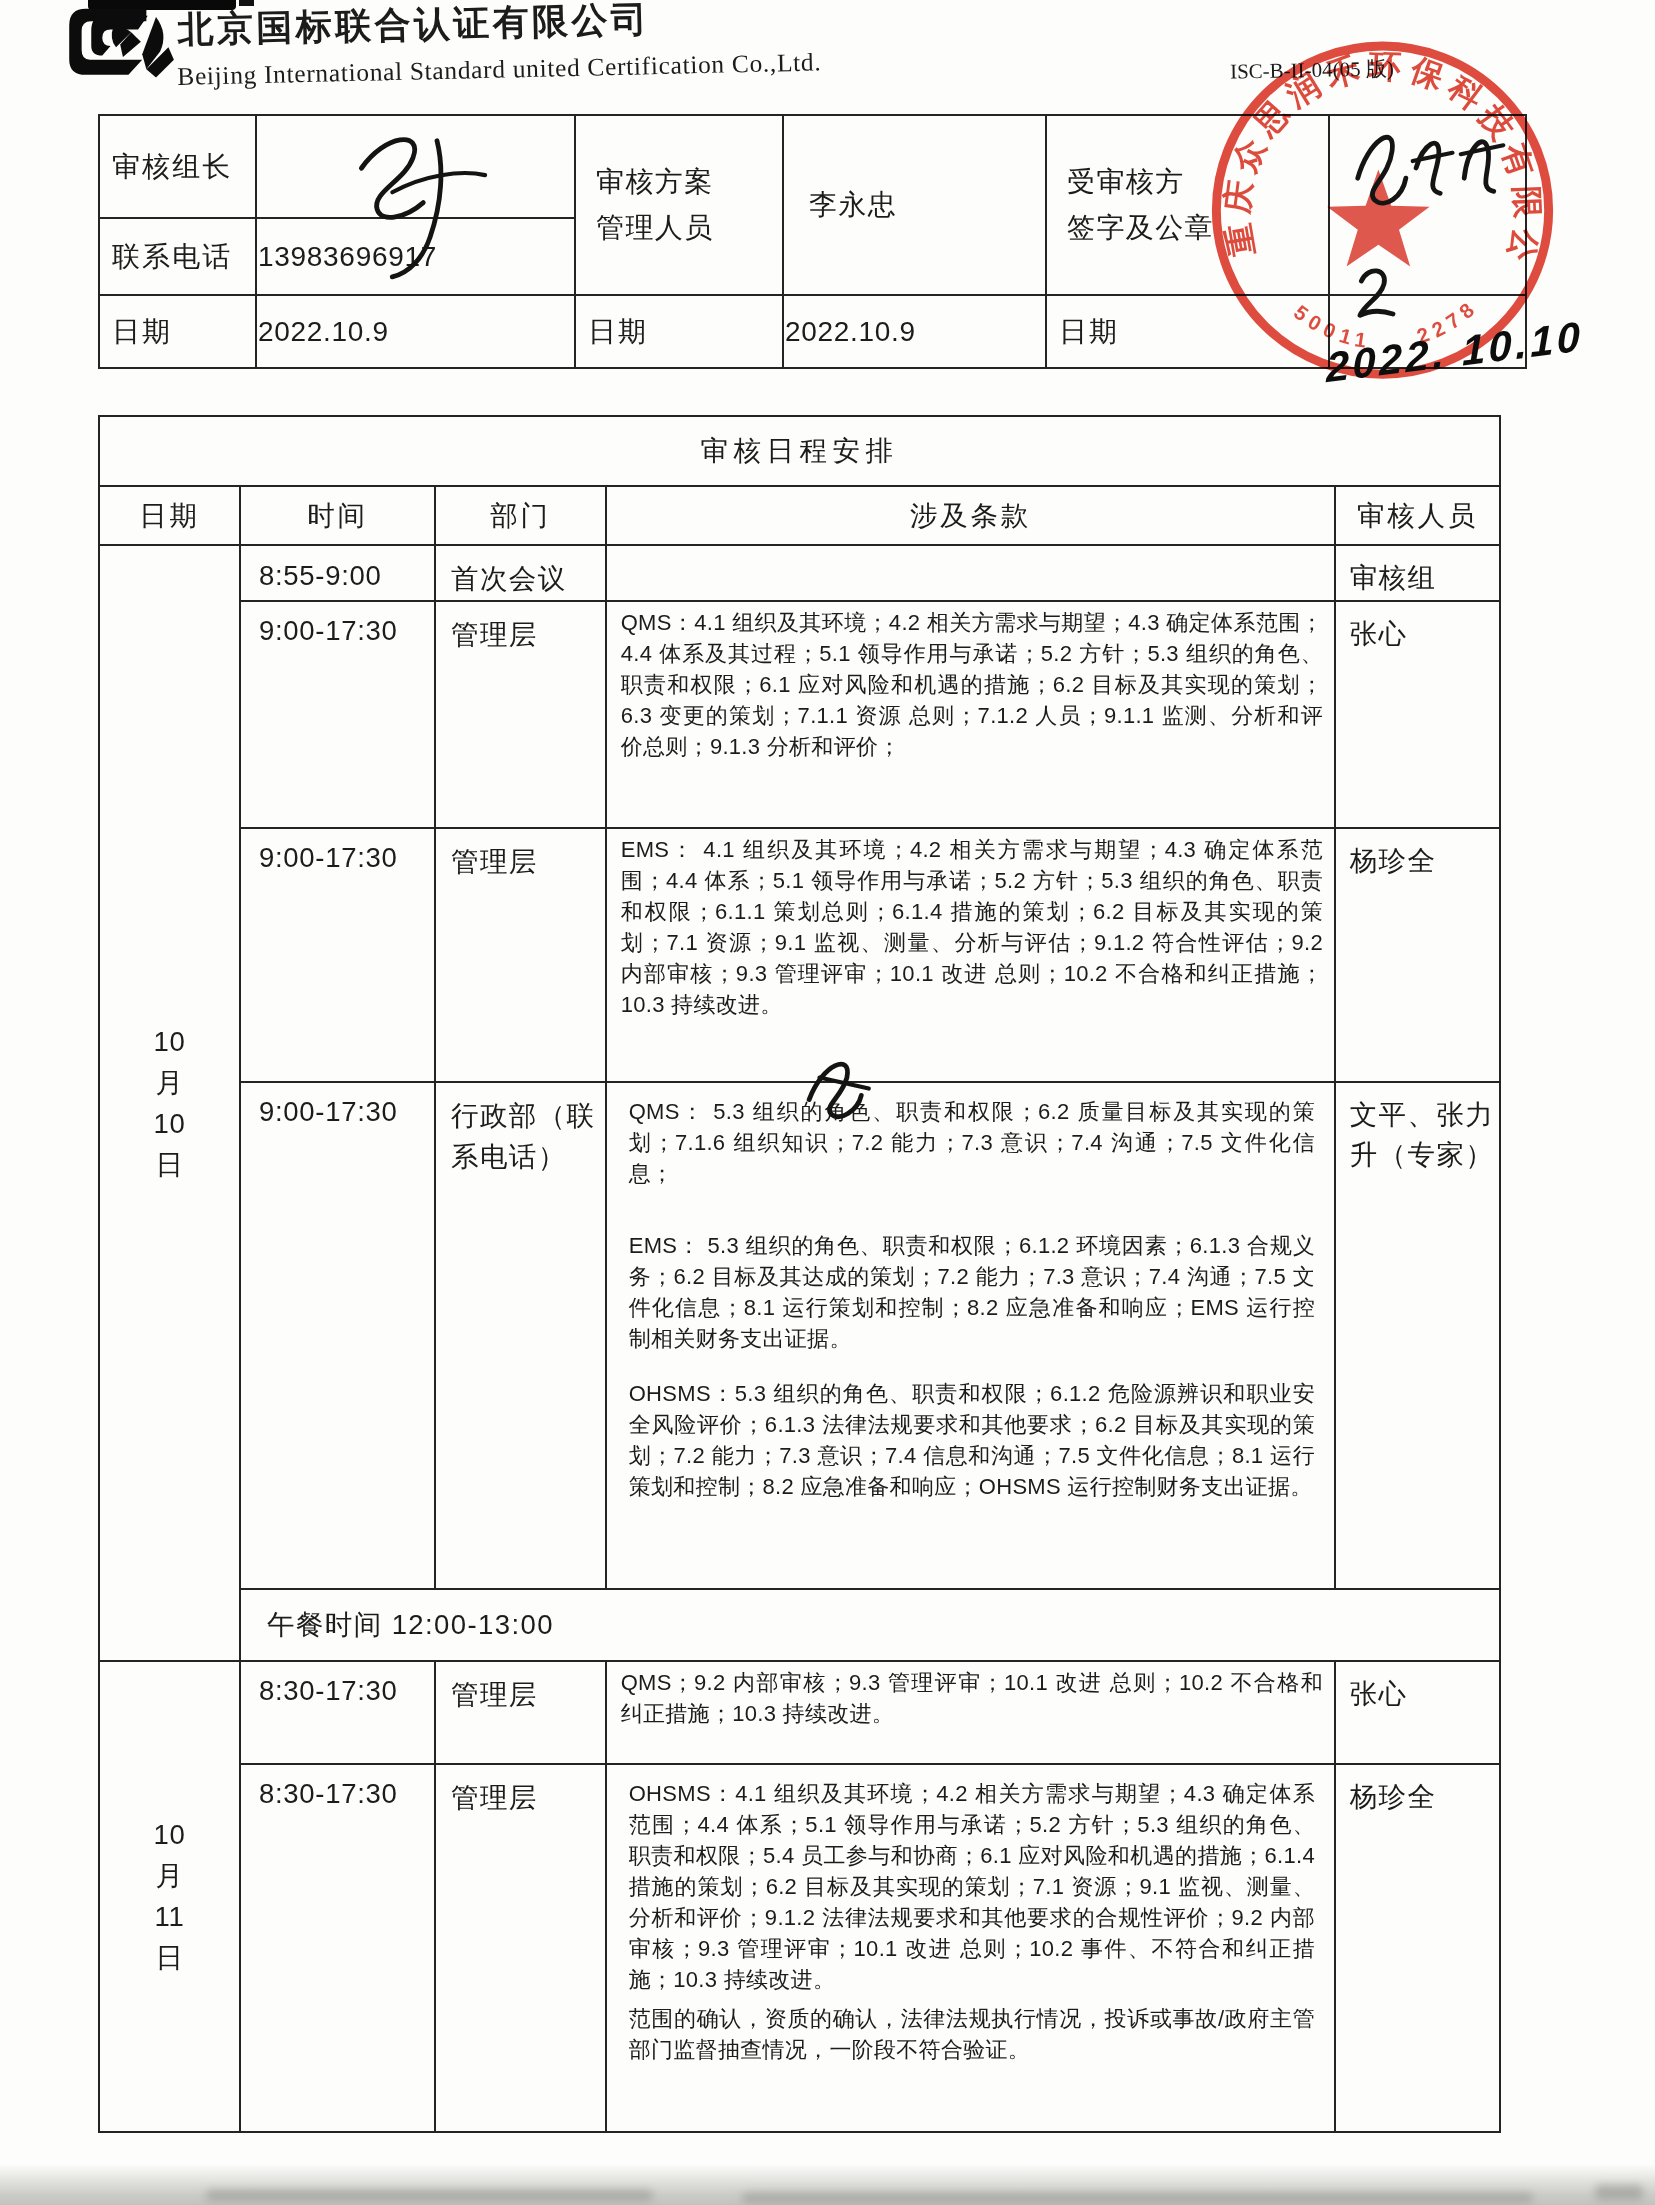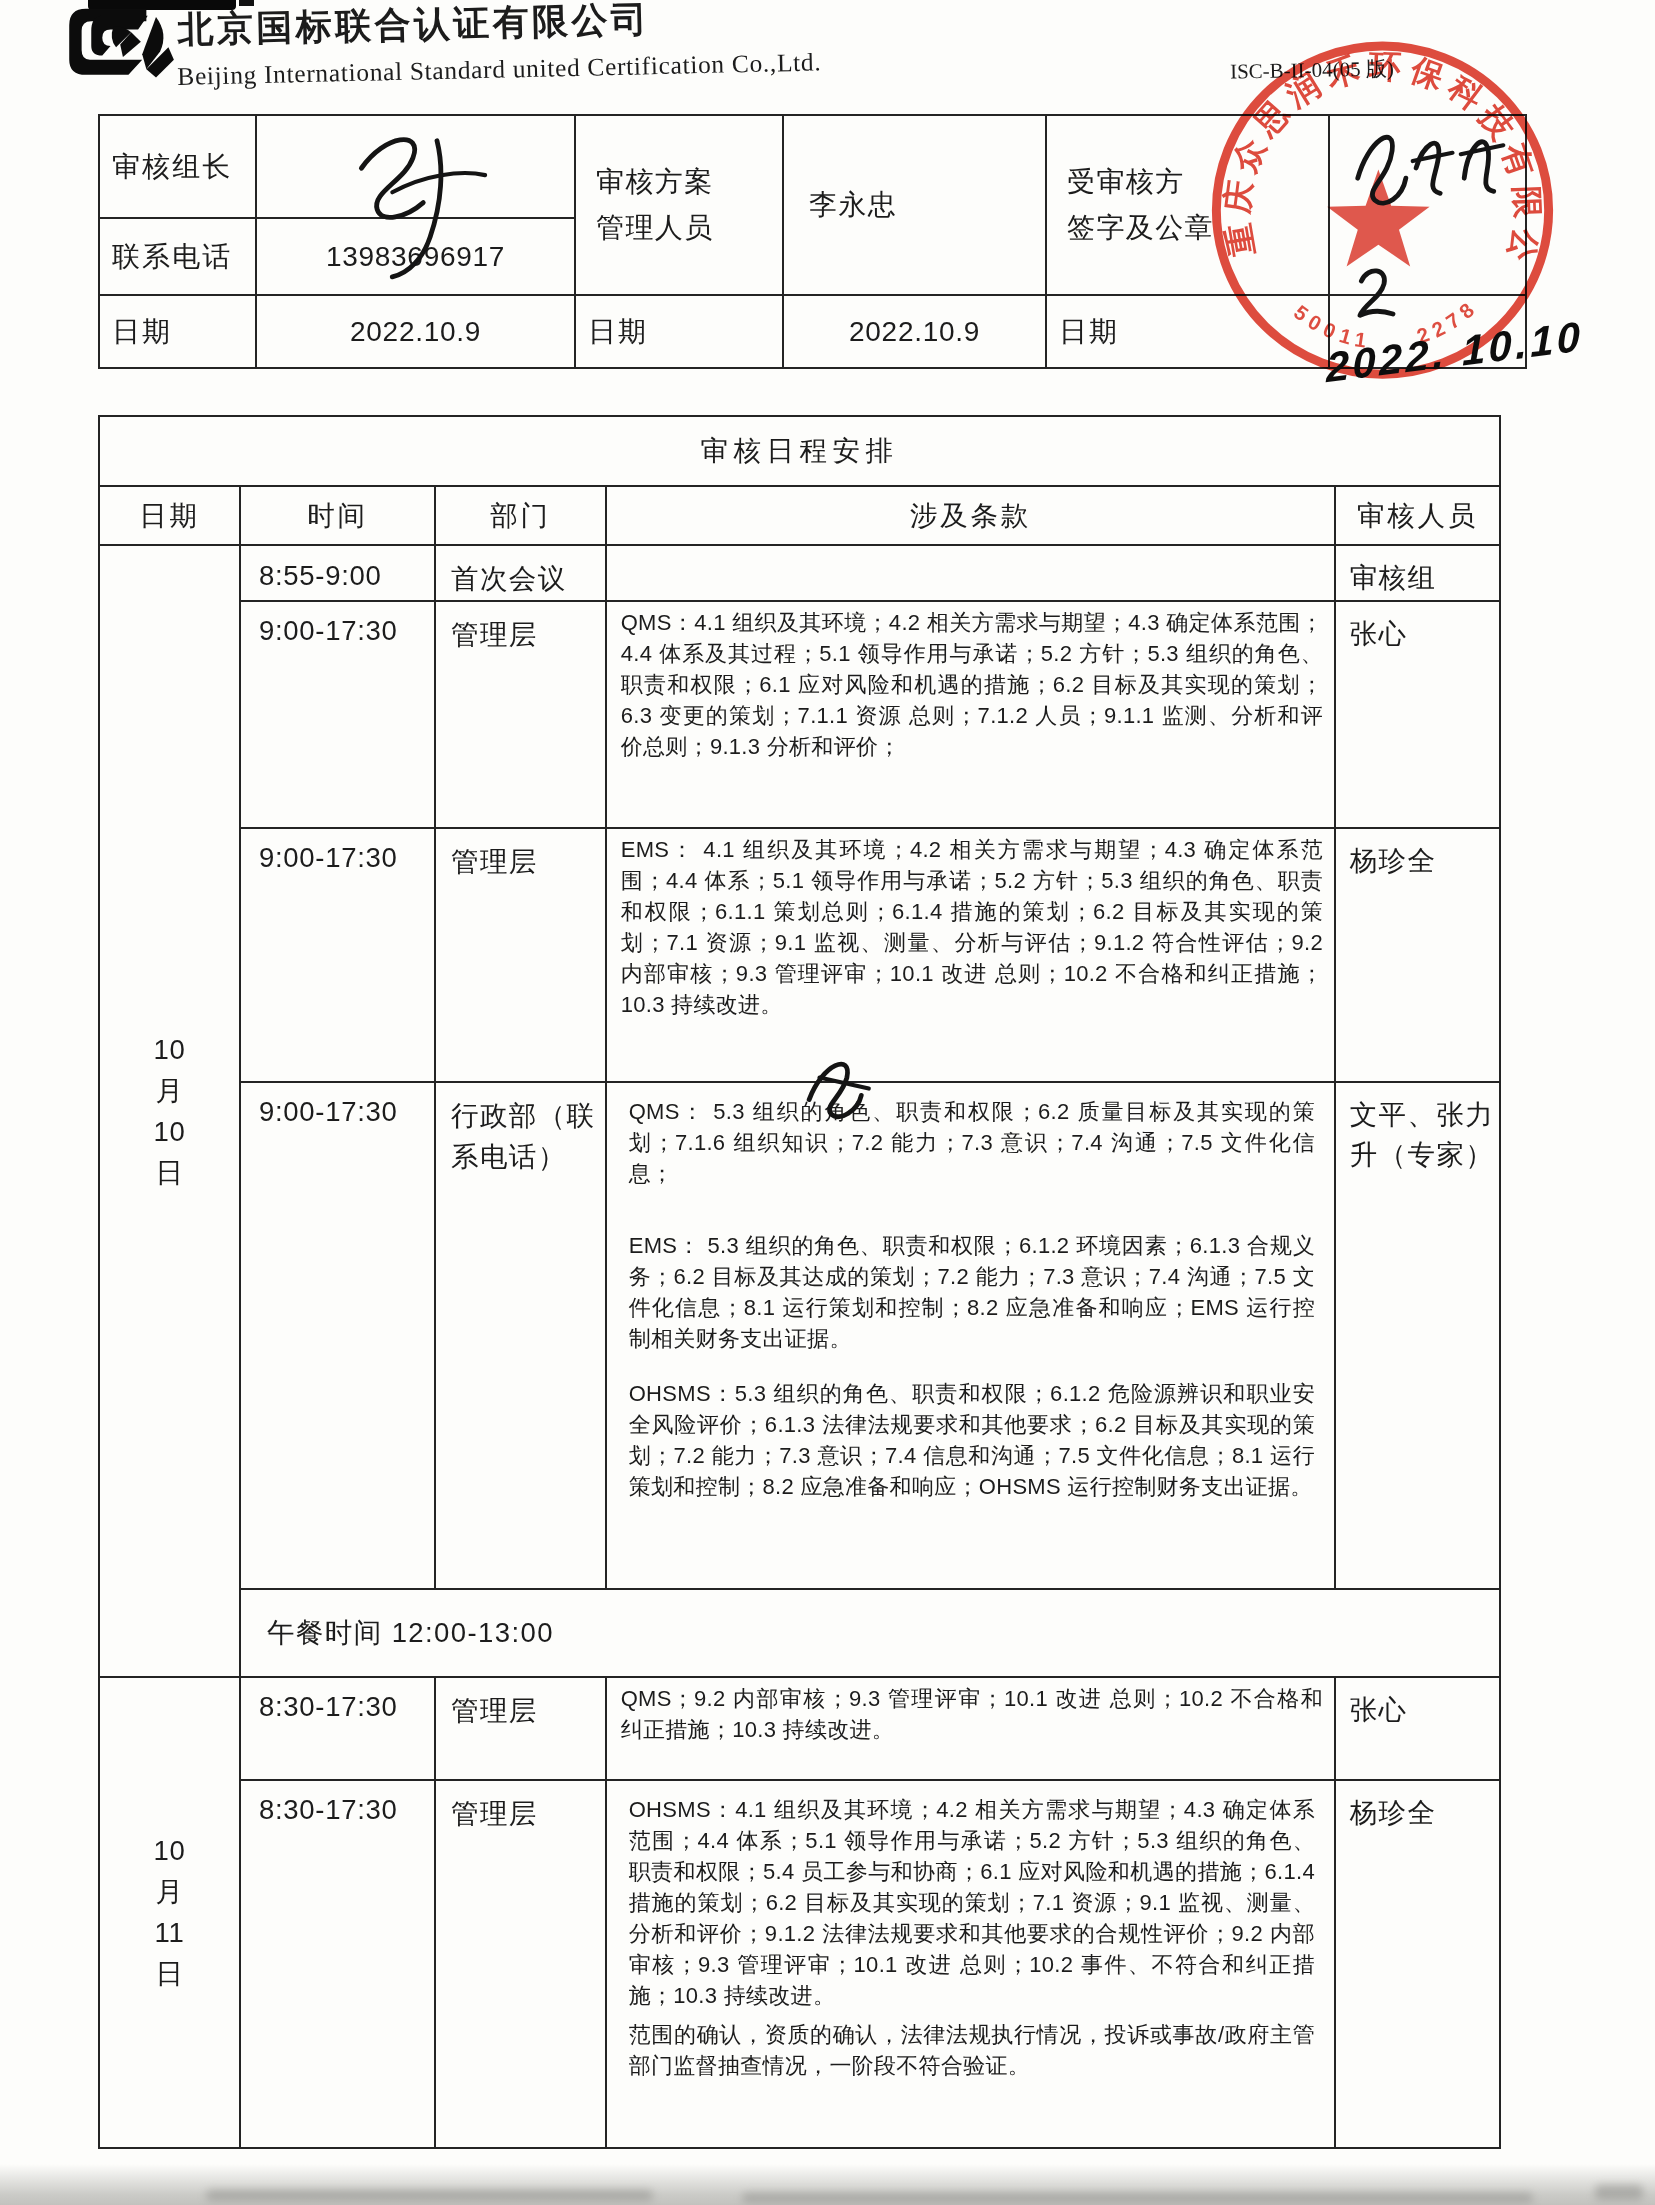--- a/index.html
+++ b/index.html
@@ -15,21 +15,21 @@
   .logo{position:absolute;left:65px;top:5.5px;width:109px;height:73px;}
   .company-cn{position:absolute;left:177px;top:5.5px;font-size:36px;font-weight:600;letter-spacing:3.4px;transform:rotate(-1.3deg);transform-origin:left top;white-space:nowrap;}
   .company-en{position:absolute;left:177px;top:62px;font-size:25.4px;font-weight:500;letter-spacing:0.7px;font-family:"Liberation Serif","DejaVu Serif",serif;transform:rotate(-1.3deg);transform-origin:left top;white-space:nowrap;}
   .doc-code{position:absolute;left:1230px;top:56px;font-size:21px;font-family:"Liberation Serif","DejaVu Serif",serif;transform:rotate(-1.1deg);white-space:nowrap;}
   
   table{border-collapse:collapse;table-layout:fixed;}
   td,th{border:2.1px solid #242424;font-weight:normal;overflow:hidden;}
   .info-table{position:absolute;left:98px;top:114px;width:1427px;}
   .info-table td{font-size:28px;}
   .lbl{padding-left:12px;vertical-align:middle;letter-spacing:2.1px;}
-  .val{text-align:center;vertical-align:middle;letter-spacing:0.7px;font-size:29px;}
+  .val{text-align:left;vertical-align:middle;letter-spacing:0.7px;font-size:29px;}
   .two-line{vertical-align:middle;line-height:1.65;}
   .two-line div{padding-left:19px;letter-spacing:1.4px;}
   .name-cell{vertical-align:middle;padding-left:25px;letter-spacing:1.4px;}
   .sig-cell{position:relative;}
   .main-table{position:absolute;left:98px;top:415px;width:1401px;}
   .main-table td,.main-table th{font-size:27.5px;}
   .title-cell{text-align:center;vertical-align:middle;font-size:29px;letter-spacing:5.5px;}
   .head-cell{text-align:center;vertical-align:middle;font-size:28px;letter-spacing:2.7px;}
   .date-cell{text-align:center;vertical-align:middle;font-size:30px;line-height:41px;letter-spacing:0.7px;}
   .time-cell{vertical-align:top;padding:13.7px 0 0 18px;letter-spacing:0.7px;}
@@ -166,21 +166,21 @@
       <td class="dept-cell">行政部（联系电话）</td>
       <td class="clause-cell">
         <div class="clause-box" style="height:499px">
           <p>QMS： 5.3 组织的角色、职责和权限；6.2 质量目标及其实现的策划；7.1.6 组织知识；7.2 能力；7.3 意识；7.4 沟通；7.5 文件化信息；</p>
           <p style="margin-top:41px">EMS： 5.3 组织的角色、职责和权限；6.1.2 环境因素；6.1.3 合规义务；6.2 目标及其达成的策划；7.2 能力；7.3 意识；7.4 沟通；7.5 文件化信息；8.1 运行策划和控制；8.2 应急准备和响应；EMS 运行控制相关财务支出证据。</p>
           <p style="margin-top:23.4px">OHSMS：5.3 组织的角色、职责和权限；6.1.2 危险源辨识和职业安全风险评价；6.1.3 法律法规要求和其他要求；6.2 目标及其实现的策划；7.2 能力；7.3 意识；7.4 信息和沟通；7.5 文件化信息；8.1 运行策划和控制；8.2 应急准备和响应；OHSMS 运行控制财务支出证据。</p>
         </div>
       </td>
       <td class="aud-cell">文平、张力升（专家）</td>
     </tr>
-    <tr style="height:88px">
+    <tr style="height:72px">
       <td class="lunch-cell" colspan="4">午餐时间 12:00-13:00</td>
     </tr>
     <tr style="height:103px">
       <td class="date-cell" rowspan="2">
         <div>10</div>
         <div>月</div>
         <div>11</div>
         <div>日</div>
       </td>
       <td class="time-cell">8:30-17:30</td>

